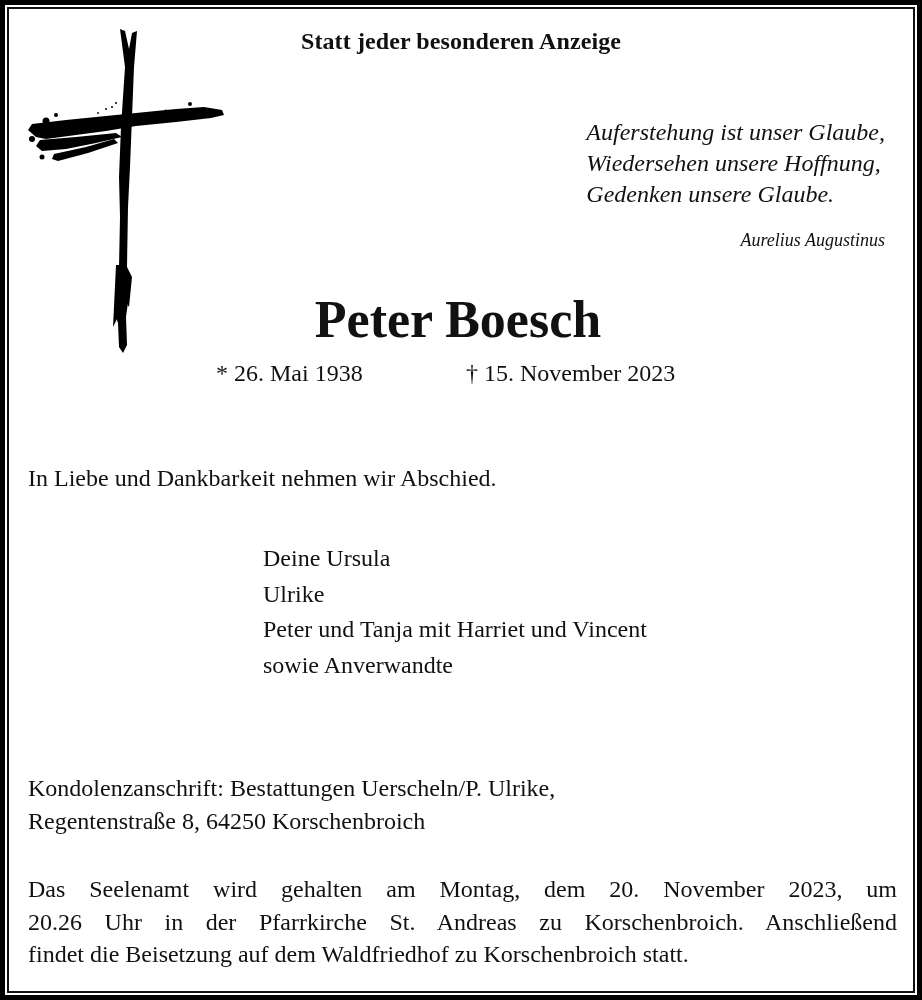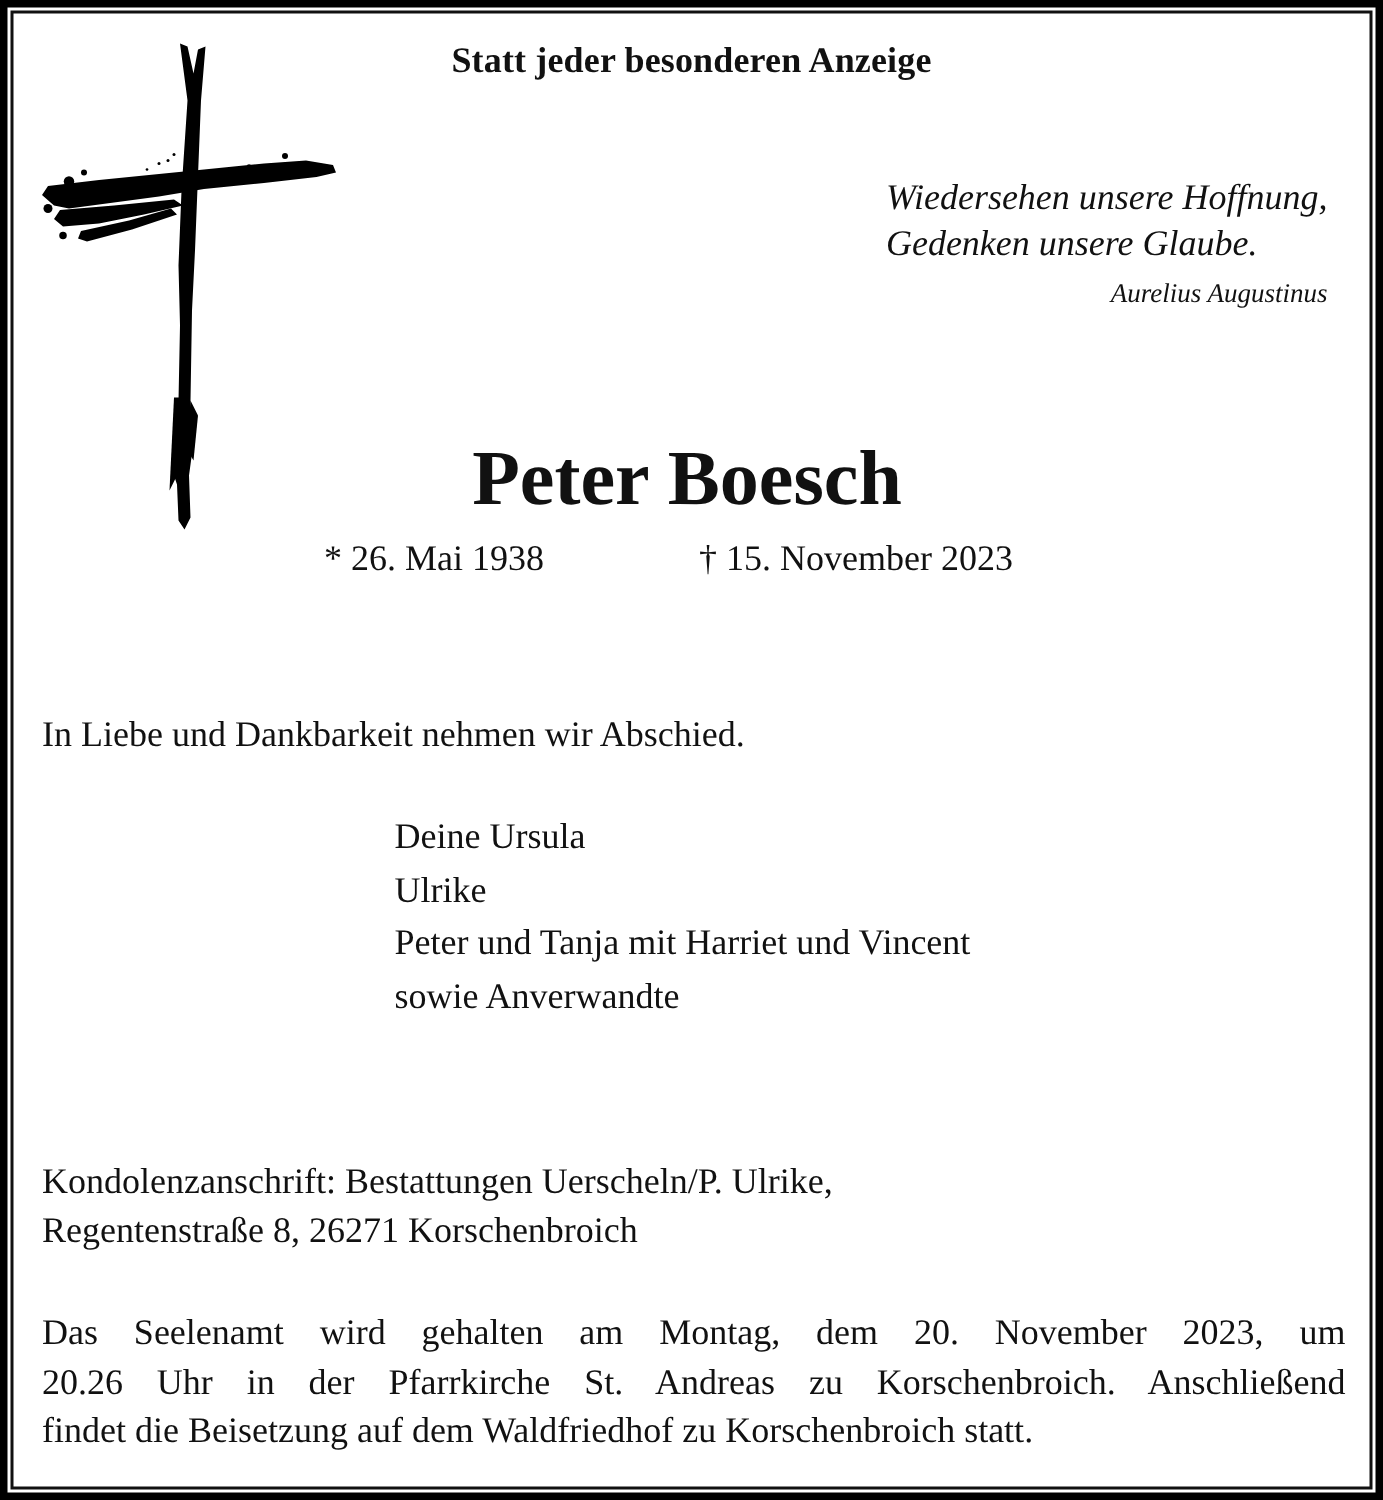--- a/index.html
+++ b/index.html
@@ -8,27 +8,27 @@
   .frame-outer { position: absolute; left: 0; top: 0; width: 922px; height: 1000px;
                  box-sizing: border-box; border: 5px solid #000000; }
   .frame-inner { position: absolute; left: 7px; top: 7px; right: 7px; bottom: 7px;
                  border: 2px solid #111111; }
   .abs { position: absolute; white-space: nowrap; }
   .headline { left: 0; width: 922px; top: 28px; text-align: center; font-weight: bold;
               font-size: 24px; letter-spacing: 0.1px; padding-left: 0; }
   .headline span { display: inline-block; margin-left: 0; }
   .quote { right: 37px; top: 117px; text-align: right; }
   .quote .ql { font-style: italic; font-size: 24px; line-height: 31px; text-align: left; }
-  .quote .author { font-style: italic; font-size: 18px; line-height: 24px; text-align: right; margin-top: 4px; }
+  .quote .author { font-style: italic; font-size: 18px; line-height: 24px; text-align: right; margin-top: 18px; }
   .name { left: 0; width: 916px; top: 290px; text-align: center; font-weight: bold; font-size: 52px; }
   .dates { top: 360px; font-size: 24px; }
   .born { left: 216px; }
   .died { left: 466px; }
   .body-line { left: 28px; font-size: 24px; }
-  .intro { top: 465px; margin-top: 12px; }
+  .intro { top: 465px; }
   .family { left: 263px; top: 541px; font-size: 24px; line-height: 35.5px; }
   .condolence { left: 28px; top: 772px; font-size: 24px; line-height: 33px; }
   .service { left: 28px; top: 873px; width: 869px; font-size: 24px; line-height: 32.5px;
              text-align: justify; white-space: normal; }
   .service .ln { display: block; text-align: justify; text-align-last: justify; }
   .service .ln.last { text-align-last: left; }
   .cross { position: absolute; left: 26px; top: 27px; width: 200px; height: 328px; }
 </style>
 </head>
 <body>
@@ -62,20 +62,21 @@
     <circle cx="72" cy="86" r="0.9"></circle>
     <circle cx="90" cy="76" r="1"></circle>
   </g>
 </svg>
 
 <div class="abs headline">
   <span>Statt jeder besonderen Anzeige</span>
 </div>
 
 <div class="abs quote">
+  <div class="ql">Auferstehung ist unser Glaube,</div>
   <div class="ql">Wiedersehen unsere Hoffnung,</div>
   <div class="ql">Gedenken unsere Glaube.</div>
   <div class="author">Aurelius Augustinus</div>
 </div>
 
 <div class="abs name">Peter Boesch</div>
 
 <div class="abs dates born">* 26. Mai 1938</div>
 <div class="abs dates died">† 15. November 2023</div>
 
@@ -83,20 +84,20 @@
 
 <div class="abs family">
   <div>Deine Ursula</div>
   <div>Ulrike</div>
   <div>Peter und Tanja mit Harriet und Vincent</div>
   <div>sowie Anverwandte</div>
 </div>
 
 <div class="abs condolence">
   <div>Kondolenzanschrift: Bestattungen Uerscheln/P. Ulrike,</div>
-  <div>Regentenstraße 8, 26271 Korschenbroich</div>
+  <div>Regentenstraße 8, 64250 Korschenbroich</div>
 </div>
 
 <div class="abs service">
   <span class="ln">Das Seelenamt wird gehalten am Montag, dem 20. November 2023, um</span>
   <span class="ln">20.26 Uhr in der Pfarrkirche St. Andreas zu Korschenbroich. Anschließend</span>
   <span class="ln last">findet die Beisetzung auf dem Waldfriedhof zu Korschenbroich statt.</span>
 </div>
 
 </body></html>

